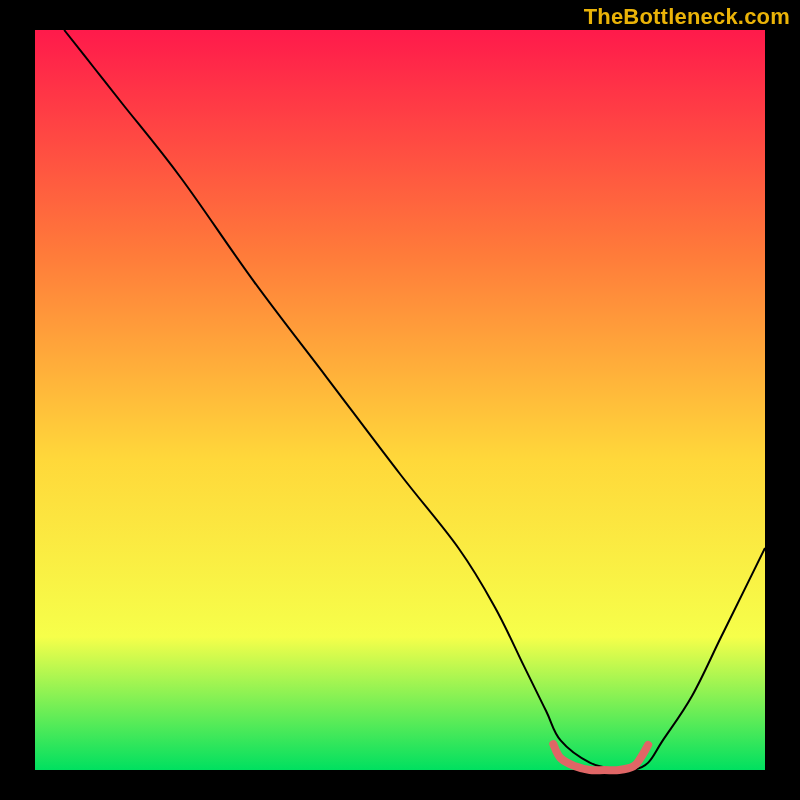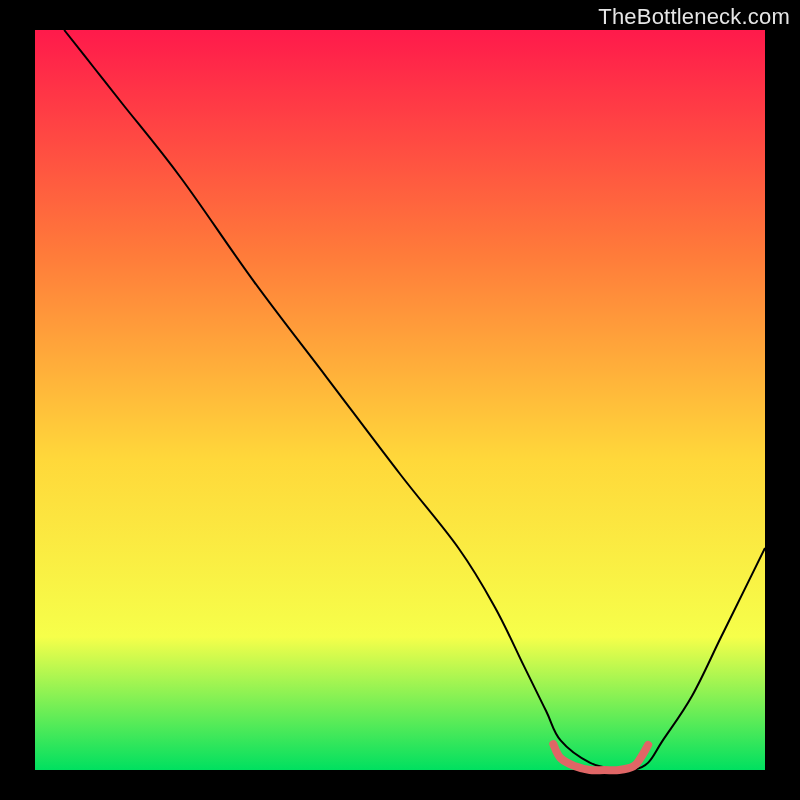--- a/index.html
+++ b/index.html
@@ -18,22 +18,22 @@
   }
   svg {
     display: block;
   }
   .watermark {
     position: absolute;
     top: 4px;
     right: 10px;
     font-family: Arial, Helvetica, sans-serif;
     font-size: 22px;
-    font-weight: 400;
-    color: #e5e5e5;
+    font-weight: 700;
+    color: #eab308;
     letter-spacing: 0.2px;
   }
 </style>
 </head>
 <body>
 
 <div class="stage">
   <svg id="chart-svg" width="800" height="800" viewBox="0 0 800 800">
     <defs>
       <linearGradient id="bg-grad" x1="0" y1="0" x2="0" y2="1">

